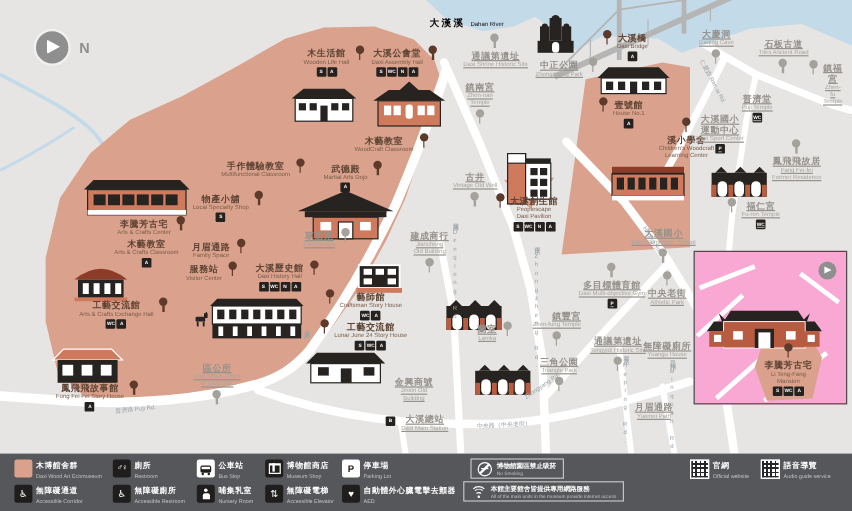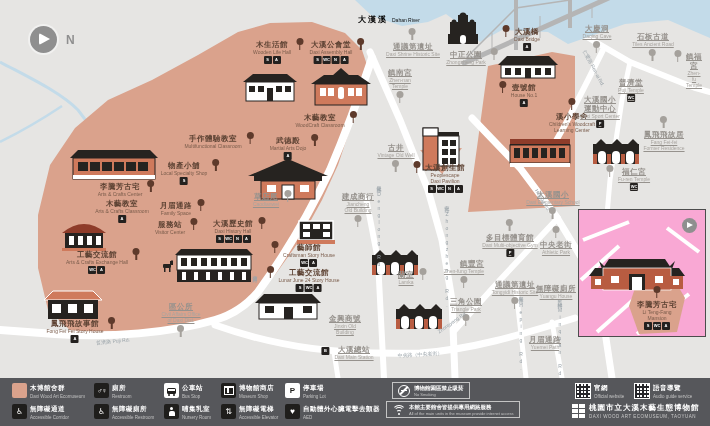--- a/index.html
+++ b/index.html
@@ -530,28 +530,14 @@
         </span>
     </div>
     <div class="qr-item" style="left:634px;top:5px">
       <span class="qr"></span>
       <span class="lg-txt">
           <span class="lg-zh">語音導覽</span>
           <span class="lg-en">Audio guide service</span>
         </span>
     </div>
 
-    <div id="brand">
-      <span id="brand-logo">
-          <i></i>
-          <i></i>
-          <i></i>
-          <i></i>
-          <i></i>
-          <i></i>
-        </span>
-      <span class="lg-txt">
-        <span class="bzh">桃園市立大溪木藝生態博物館</span>
-        <span class="ben">DAXI WOOD ART ECOMUSEUM, TAOYUAN</span>
-      </span>
-    </div>
   </div>
 </div>
 
 </body></html>

